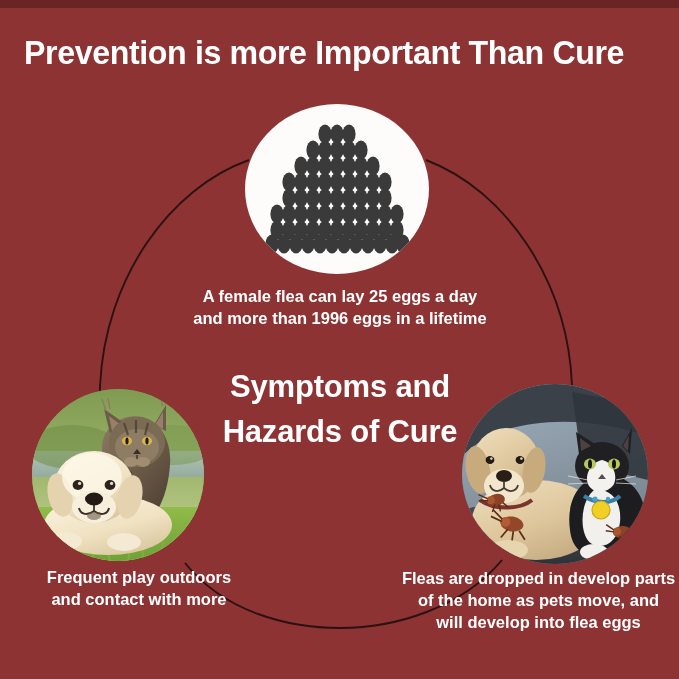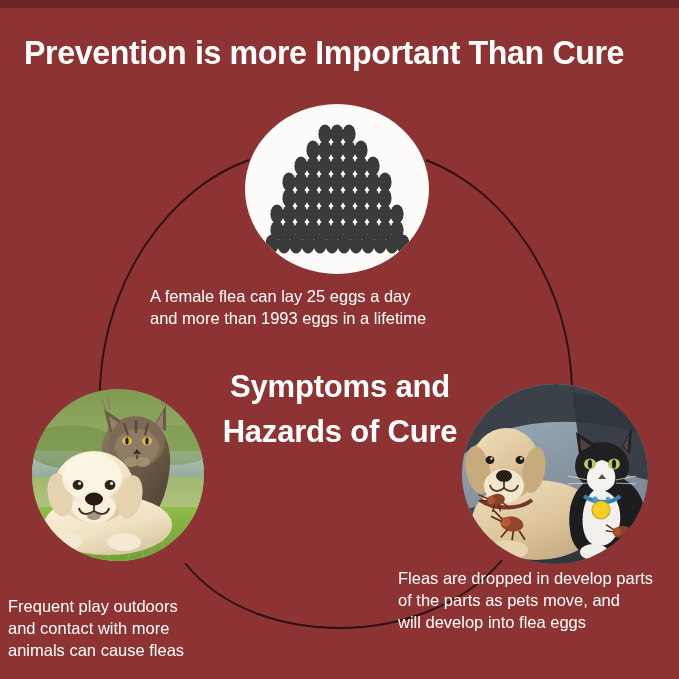--- a/index.html
+++ b/index.html
@@ -86,33 +86,33 @@
     position: absolute;
     left: 0; top: 0;
     width: 100%;
     height: 100%;
   }
 
   
   .caption {
     position: absolute;
     color: #ffffff;
-    font-weight: normal;
+    font-weight: bold;
     line-height: 1.32;
-    text-align: left;
+    text-align: center;
   }
   .caption-top {
     left: 150px;
     top: 278px;
     width: 380px;
     font-size: 16.5px;
   }
   .caption-left {
     left: 8px;
-    top: 588px;
+    top: 559px;
     width: 262px;
     font-size: 16.5px;
   }
   .caption-right {
     left: 398px;
     top: 560px;
     width: 281px;
     font-size: 16.5px;
   }
 
@@ -226,21 +226,21 @@
         <ellipse cx="106" cy="121" rx="6.6" ry="9.5"></ellipse>
         <ellipse cx="118" cy="121" rx="6.6" ry="9.5"></ellipse>
         <ellipse cx="130" cy="121" rx="6.6" ry="9.5"></ellipse>
         <ellipse cx="141" cy="121" rx="6.6" ry="9.5"></ellipse>
       </g>
     </svg>
   </div>
 
   <div class="caption caption-top">
     <div>A female flea can lay 25 eggs a day</div>
-    <div>and more than 1993 eggs in a lifetime</div>
+    <div>and more than 1996 eggs in a lifetime</div>
   </div>
 
   <div class="center-heading">
     <span class="line">Symptoms and</span>
     <span class="line">Hazards of Cure</span>
   </div>
 
   <div class="circle circle-left">
     <svg class="photo" viewBox="0 0 172 172" preserveAspectRatio="xMidYMid slice">
       <defs>
@@ -351,21 +351,20 @@
 
         <ellipse cx="34" cy="152" rx="16" ry="9" fill="#f4ead3"></ellipse>
         <ellipse cx="92" cy="153" rx="17" ry="9" fill="#f4ead3"></ellipse>
       </g>
     </svg>
   </div>
 
   <div class="caption caption-left">
     <div>Frequent play outdoors</div>
     <div>and contact with more</div>
-    <div>animals can cause fleas</div>
   </div>
 
   <div class="circle circle-right">
     <svg class="photo" viewBox="0 0 186 180" preserveAspectRatio="xMidYMid slice">
       <defs>
         <linearGradient id="lgRoom" x1="0" y1="0" x2="0.3" y2="1">
           <stop offset="0%" stop-color="#9fb0bd"></stop>
           <stop offset="100%" stop-color="#76838e"></stop>
         </linearGradient>
         <linearGradient id="lgCouch" x1="0" y1="0" x2="0" y2="1">
@@ -484,17 +483,17 @@
             <path d="M-8 -3 L-15 -9"></path>
               <path d="M-8 -1 L-16 -3"></path>
           </g>
         </g>
       </g>
     </svg>
   </div>
 
   <div class="caption caption-right">
     <div>Fleas are dropped in develop parts</div>
-    <div>of the parts as pets move, and</div>
+    <div>of the home as pets move, and</div>
     <div>will develop into flea eggs</div>
   </div>
 
 </div>
 
 </body></html>

